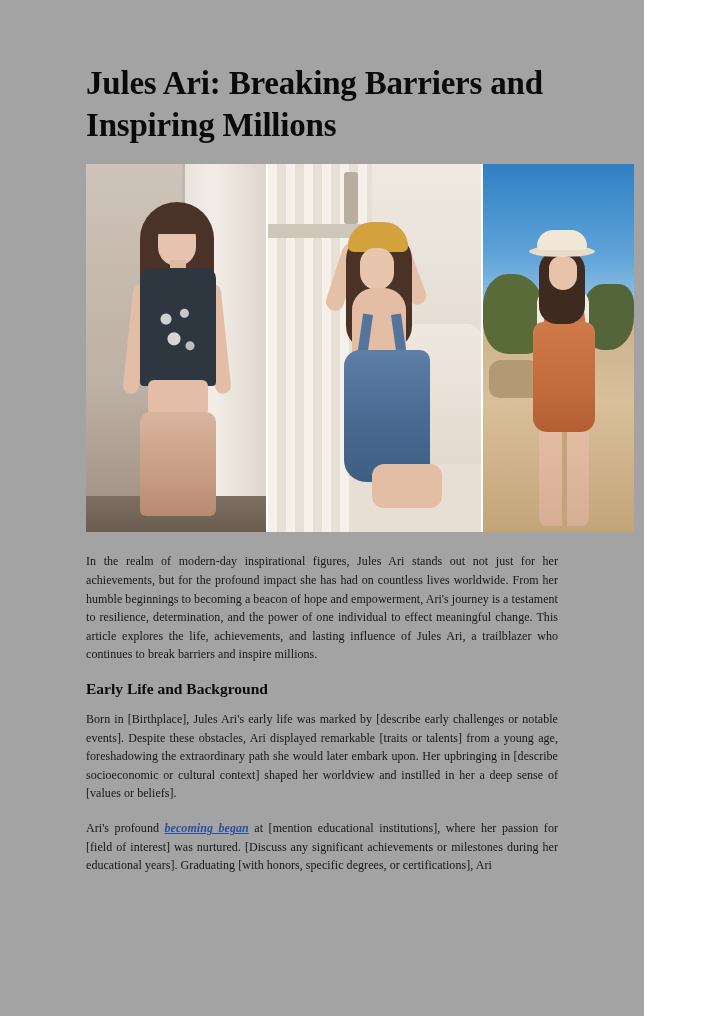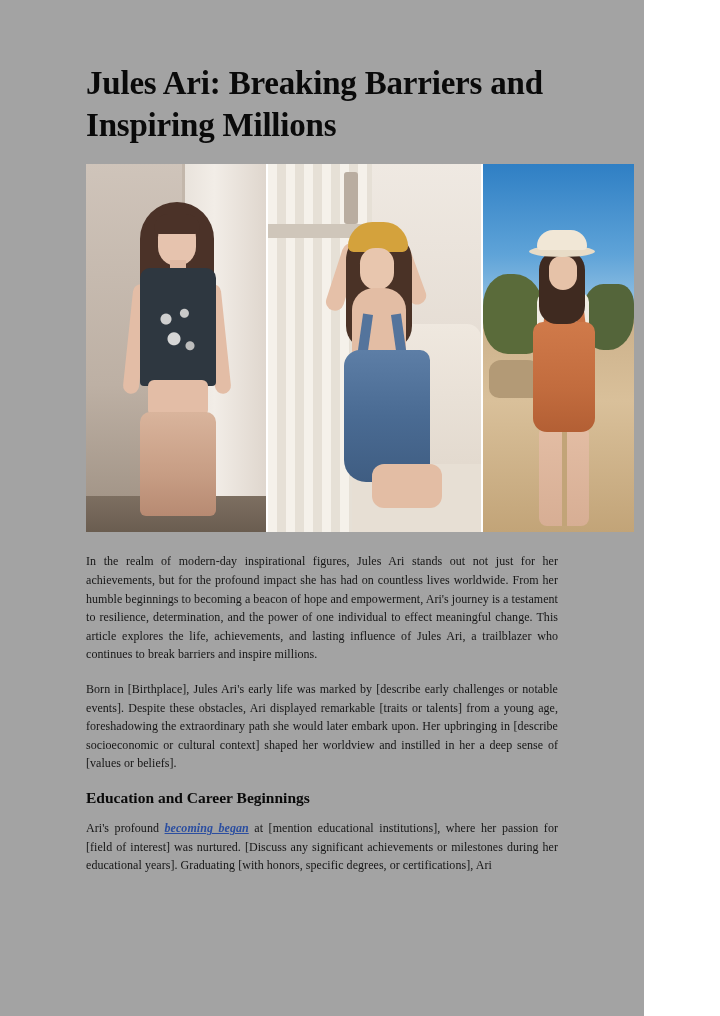--- a/index.html
+++ b/index.html
@@ -338,18 +338,18 @@
       <div class="p3-hair3"></div>
       <div class="p3-face3"></div>
       <div class="p3-hat-brim"></div>
       <div class="p3-hat"></div>
     </div>
 
   </div>
 
   <p class="body">In the realm of modern-day inspirational figures, Jules Ari stands out not just for her achievements, but for the profound impact she has had on countless lives worldwide. From her humble beginnings to becoming a beacon of hope and empowerment, Ari's journey is a testament to resilience, determination, and the power of one individual to effect meaningful change. This article explores the life, achievements, and lasting influence of Jules Ari, a trailblazer who continues to break barriers and inspire millions.</p>
 
+  <h2 class="section">Early Life and Background</h2>
   <p class="body">Born in [Birthplace], Jules Ari's early life was marked by [describe early challenges or notable events]. Despite these obstacles, Ari displayed remarkable [traits or talents] from a young age, foreshadowing the extraordinary path she would later embark upon. Her upbringing in [describe socioeconomic or cultural context] shaped her worldview and instilled in her a deep sense of [values or beliefs].</p>
 
-  <h2 class="section">Education and Career Beginnings</h2>
   <p class="body"><span>Ari's profound </span><a class="inline-link" href="#">becoming began</a><span> at [mention educational institutions], where her passion for [field of interest] was nurtured. [Discuss any significant achievements or milestones during her educational years]. Graduating [with honors, specific degrees, or certifications], Ari</span></p>
 
 </div>
 
 </body></html>

